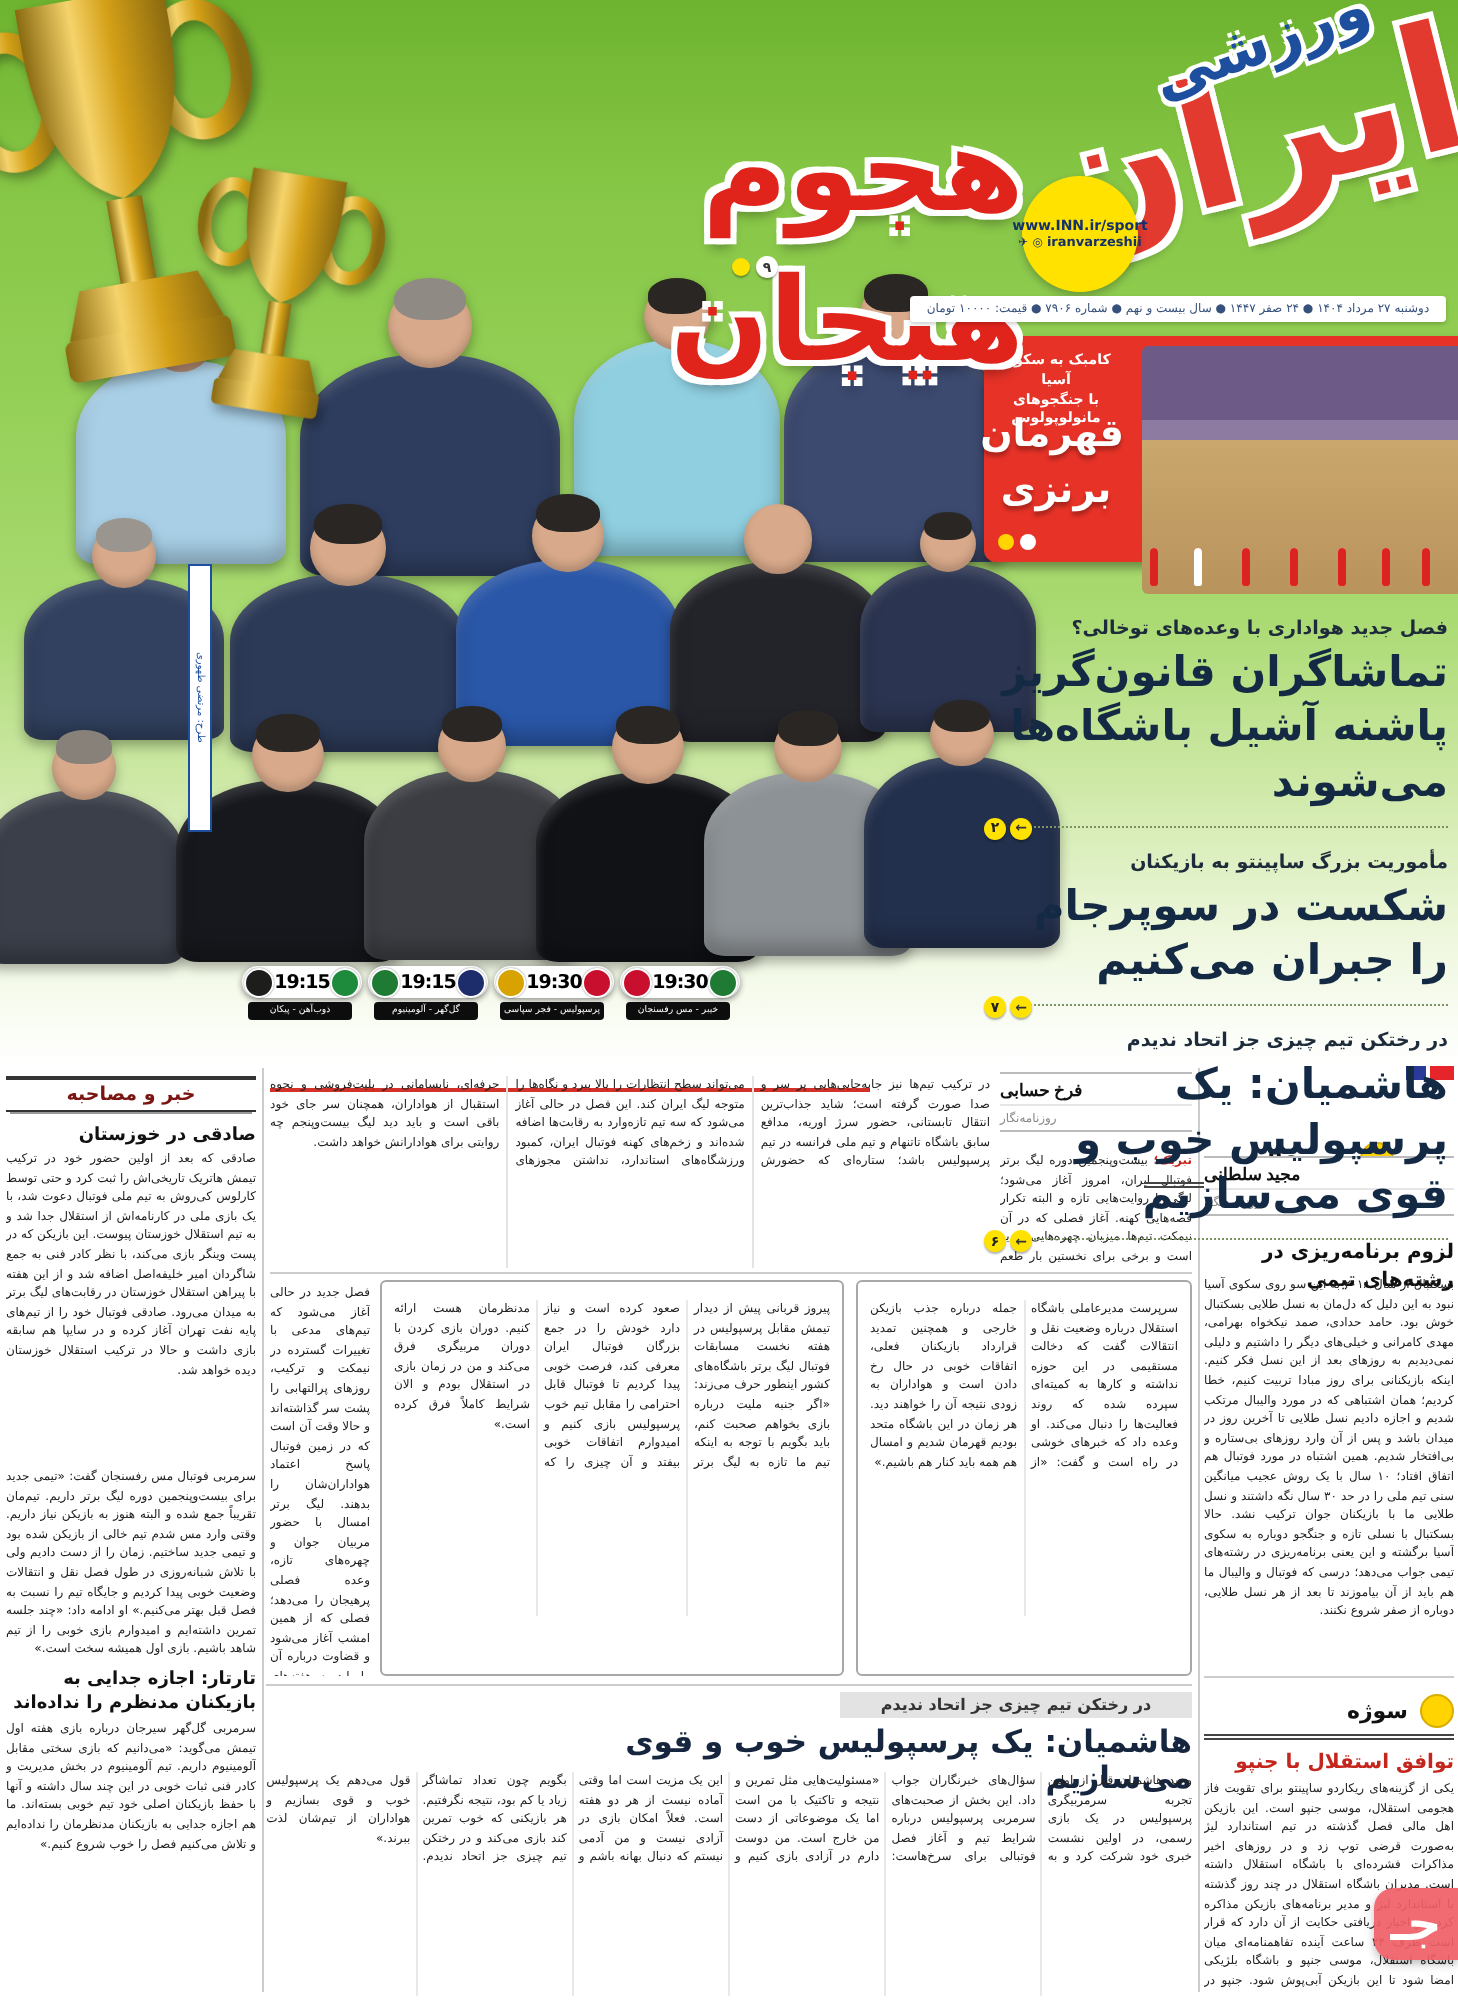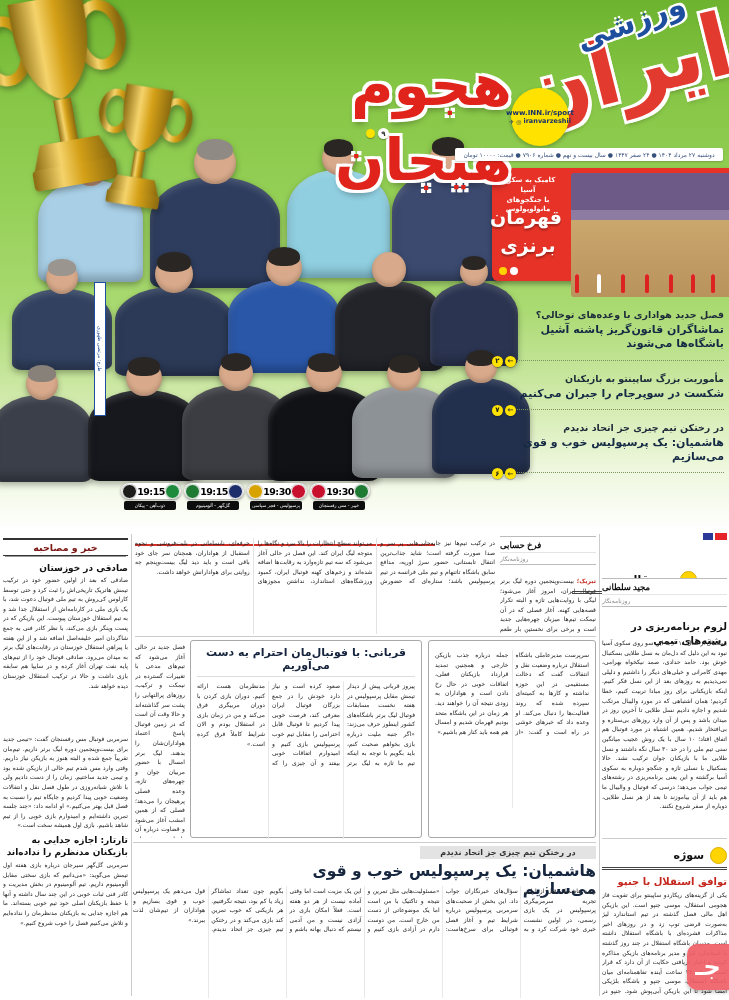--- a/index.html
+++ b/index.html
@@ -56,21 +56,21 @@
   #bbox .k{position:absolute;left:4px;top:8px;width:64px;text-align:center;color:#fff;font-weight:bold;
        font-size:7px;line-height:1.4;direction:rtl;z-index:2;}
   #bbox .h{position:absolute;left:2px;top:36px;width:68px;text-align:center;color:#ffffff;font-weight:900;
        font-size:19px;line-height:1.45;direction:rtl;z-index:1;text-shadow:0 2px 2px rgba(0,0,0,.3);}
   #bbox .icons{position:absolute;left:7px;bottom:6px;display:flex;gap:3px;z-index:2;}
   #bbox .icons i{width:8px;height:8px;border-radius:50%;display:block;}
   
   #teasers{position:absolute;left:492px;top:304px;width:232px;z-index:4;direction:rtl;}
   .teaser{position:relative;padding:5px 0 16px;}
   .teaser .kick{font-size:9.5px;font-weight:bold;color:#1d2b3a;text-align:right;}
-  .teaser .head2{font-size:11px;font-weight:900;color:#142a44;text-align:right;line-height:1.3;margin-top:3px;}
+  .teaser .head2{font-size:21px;font-weight:900;color:#142a44;text-align:right;line-height:1.3;margin-top:3px;}
   .teaser .foot{position:absolute;left:14px;right:0;bottom:7px;border-bottom:1.5px dotted #7e9362;}
   .teaser .pb{position:absolute;left:0;bottom:1px;display:flex;gap:2px;align-items:center;}
   .pb .arrow{width:11px;height:11px;border-radius:50%;background:#ffe200;color:#333;font-size:7px;font-weight:bold;
        display:flex;align-items:center;justify-content:center;box-shadow:0 1px 1px rgba(0,0,0,.3);}
   .pb .num{width:11px;height:11px;border-radius:50%;background:#ffe200;color:#222;font-size:7px;font-weight:bold;
        display:flex;align-items:center;justify-content:center;box-shadow:0 1px 1px rgba(0,0,0,.3);}
   
   .pill{position:absolute;top:483px;width:58px;height:16px;background:#fff;border-radius:9px;z-index:6;
        display:flex;align-items:center;justify-content:space-between;padding:0 1px;box-shadow:0 1px 3px rgba(0,0,0,.45);}
   .pill .logo{width:13px;height:13px;border-radius:50%;border:1px solid #fff;box-shadow:0 0 1px rgba(0,0,0,.5);}
@@ -95,21 +95,21 @@
   .nbox .bb{margin-top:4px;font-size:6px;line-height:1.6;text-align:justify;color:#222;column-gap:7px;
        column-rule:1px solid #e8e8e8;overflow:hidden;}
   .greybar{position:absolute;background:#e3e3e3;color:#333;font-size:8px;font-weight:bold;text-align:center;}
   .bigline{position:absolute;font-size:15.5px;font-weight:900;color:#16263f;text-align:right;}
   .sechead{position:absolute;width:125px;border-bottom:3px double #444;padding:3px 0;display:flex;align-items:center;gap:6px;}
   .sechead .yc{width:15px;height:15px;border-radius:50%;background:#ffd400;border:1px solid #d9ae00;}
   .sechead .lb{font-size:11px;font-weight:900;color:#111;}
   .sqr{position:absolute;height:7px;top:1px;}
   .edit-title{position:absolute;font-size:10px;font-weight:900;color:#111;text-align:right;line-height:1.4;}
   .red-title{position:absolute;font-size:10px;font-weight:900;color:#c4261d;text-align:right;}
-  .ribbon{position:absolute;right:0;top:412px;width:42px;height:46px;background:rgba(240,95,102,.92);
+  .ribbon{position:absolute;right:0;top:412px;width:42px;height:36px;background:rgba(240,95,102,.92);
        border-radius:10px 0 0 10px;z-index:5;display:flex;align-items:center;justify-content:center;
        color:#fff;font-size:24px;font-weight:900;box-shadow:0 2px 4px rgba(0,0,0,.25);}
 </style>
 </head>
 <body>
 
 <div id="page">
 
   <div id="top">
 
@@ -326,21 +326,20 @@
       <span class="lead">تبریک؛</span>
       <span>بیست‌وپنجمین دوره لیگ برتر فوتبال ایران، امروز آغاز می‌شود؛ لیگی با روایت‌هایی تازه و البته تکرار قصه‌هایی کهنه. آغاز فصلی که در آن نیمکت تیم‌ها میزبان چهره‌هایی جدید است و برخی برای نخستین بار طعم سرمربیگری در سطح اول فوتبال ایران را تجربه می‌کنند.</span>
     </div>
     <div class="body-txt" style="left:135px;top:6px;width:360px;height:96px;column-count:3;column-gap:8px;column-rule:1px solid #e3e3e3;">در ترکیب تیم‌ها نیز جابه‌جایی‌هایی پر سر و صدا صورت گرفته است؛ شاید جذاب‌ترین انتقال تابستانی، حضور سرژ اوریه، مدافع سابق باشگاه تاتنهام و تیم ملی فرانسه در تیم پرسپولیس باشد؛ ستاره‌ای که حضورش می‌تواند سطح انتظارات را بالا ببرد و نگاه‌ها را متوجه لیگ ایران کند. این فصل در حالی آغاز می‌شود که سه تیم تازه‌وارد به رقابت‌ها اضافه شده‌اند و زخم‌های کهنه فوتبال ایران، کمبود ورزشگاه‌های استاندارد، نداشتن مجوزهای حرفه‌ای، نابسامانی در بلیت‌فروشی و نحوه استقبال از هواداران، همچنان سر جای خود باقی است و باید دید لیگ بیست‌وپنجم چه روایتی برای هوادارانش خواهد داشت.</div>
     <div class="body-txt" style="left:135px;top:110px;width:50px;height:196px;">فصل جدید در حالی آغاز می‌شود که تیم‌های مدعی با تغییرات گسترده در نیمکت و ترکیب، روزهای پرالتهابی را پشت سر گذاشته‌اند و حالا وقت آن است که در زمین فوتبال پاسخ اعتماد هواداران‌شان را بدهند. لیگ برتر امسال با حضور مربیان جوان و چهره‌های تازه، وعده فصلی پرهیجان را می‌دهد؛ فصلی که از همین امشب آغاز می‌شود و قضاوت درباره آن را باید به هفته‌های پیش رو سپرد.</div>
 
     <div class="nbox" style="left:428px;top:108px;width:168px;height:198px;">
       <div class="bb" style="column-count:2;height:158px;">سرپرست مدیرعاملی باشگاه استقلال درباره وضعیت نقل و انتقالات گفت که دخالت مستقیمی در این حوزه نداشته و کارها به کمیته‌ای سپرده شده که روند فعالیت‌ها را دنبال می‌کند. او وعده داد که خبرهای خوشی در راه است و گفت: «از جمله درباره جذب بازیکن خارجی و همچنین تمدید قرارداد بازیکنان فعلی، اتفاقات خوبی در حال رخ دادن است و هواداران به زودی نتیجه آن را خواهند دید. هر زمان در این باشگاه متحد بودیم قهرمان شدیم و امسال هم همه باید کنار هم باشیم.»</div>
     </div>
     <div class="nbox" style="left:190px;top:108px;width:232px;height:198px;">
-      <div class="bh">قربانی: با فوتبال‌مان احترام به دست می‌آوریم</div>
       <div class="bb" style="column-count:3;height:158px;">پیروز قربانی پیش از دیدار تیمش مقابل پرسپولیس در هفته نخست مسابقات فوتبال لیگ برتر باشگاه‌های کشور اینطور حرف می‌زند: «اگر جنبه ملیت درباره بازی بخواهم صحبت کنم، باید بگویم با توجه به اینکه تیم ما تازه به لیگ برتر صعود کرده است و نیاز دارد خودش را در جمع بزرگان فوتبال ایران معرفی کند، فرصت خوبی پیدا کردیم تا فوتبال قابل احترامی را مقابل تیم خوب پرسپولیس بازی کنیم و امیدوارم اتفاقات خوبی بیفتد و آن چیزی را که مدنظرمان هست ارائه کنیم. دوران بازی کردن با دوران مربیگری فرق می‌کند و من در زمان بازی در استقلال بودم و الان شرایط کاملاً فرق کرده است.»</div>
     </div>
 
     <div class="greybar" style="left:420px;top:314px;width:176px;height:13px;line-height:13px;">در رختکن تیم چیزی جز اتحاد ندیدم</div>
     <div class="bigline" style="left:286px;top:330px;width:310px;">هاشمیان: یک پرسپولیس خوب و قوی می‌سازیم</div>
     <div class="body-txt" style="left:133px;top:354px;width:463px;height:112px;column-count:6;column-gap:6px;column-rule:1px solid #e8e8e8;">وحید هاشمیان قبل از اولین تجربه سرمربیگری پرسپولیس در یک بازی رسمی، در اولین نشست خبری خود شرکت کرد و به سؤال‌های خبرنگاران جواب داد. این بخش از صحبت‌های سرمربی پرسپولیس درباره شرایط تیم و آغاز فصل فوتبالی برای سرخ‌هاست: «مسئولیت‌هایی مثل تمرین و نتیجه و تاکتیک با من است اما یک موضوعاتی از دست من خارج است. من دوست دارم در آزادی بازی کنیم و این یک مزیت است اما وقتی آماده نیست از هر دو هفته است. فعلاً امکان بازی در آزادی نیست و من آدمی نیستم که دنبال بهانه باشم و بگویم چون تعداد تماشاگر زیاد یا کم بود، نتیجه نگرفتیم. هر بازیکنی که خوب تمرین کند بازی می‌کند و در رختکن تیم چیزی جز اتحاد ندیدم. قول می‌دهم یک پرسپولیس خوب و قوی بسازیم و هواداران از تیم‌شان لذت ببرند.»</div>
 
     <div class="sqr" style="left:703px;width:10px;background:#2b3a98;"></div>
     <div class="sqr" style="left:715px;width:12px;background:#e6252b;"></div>
     <div class="sechead" style="left:572px;top:12px;margin-top:24px;">

